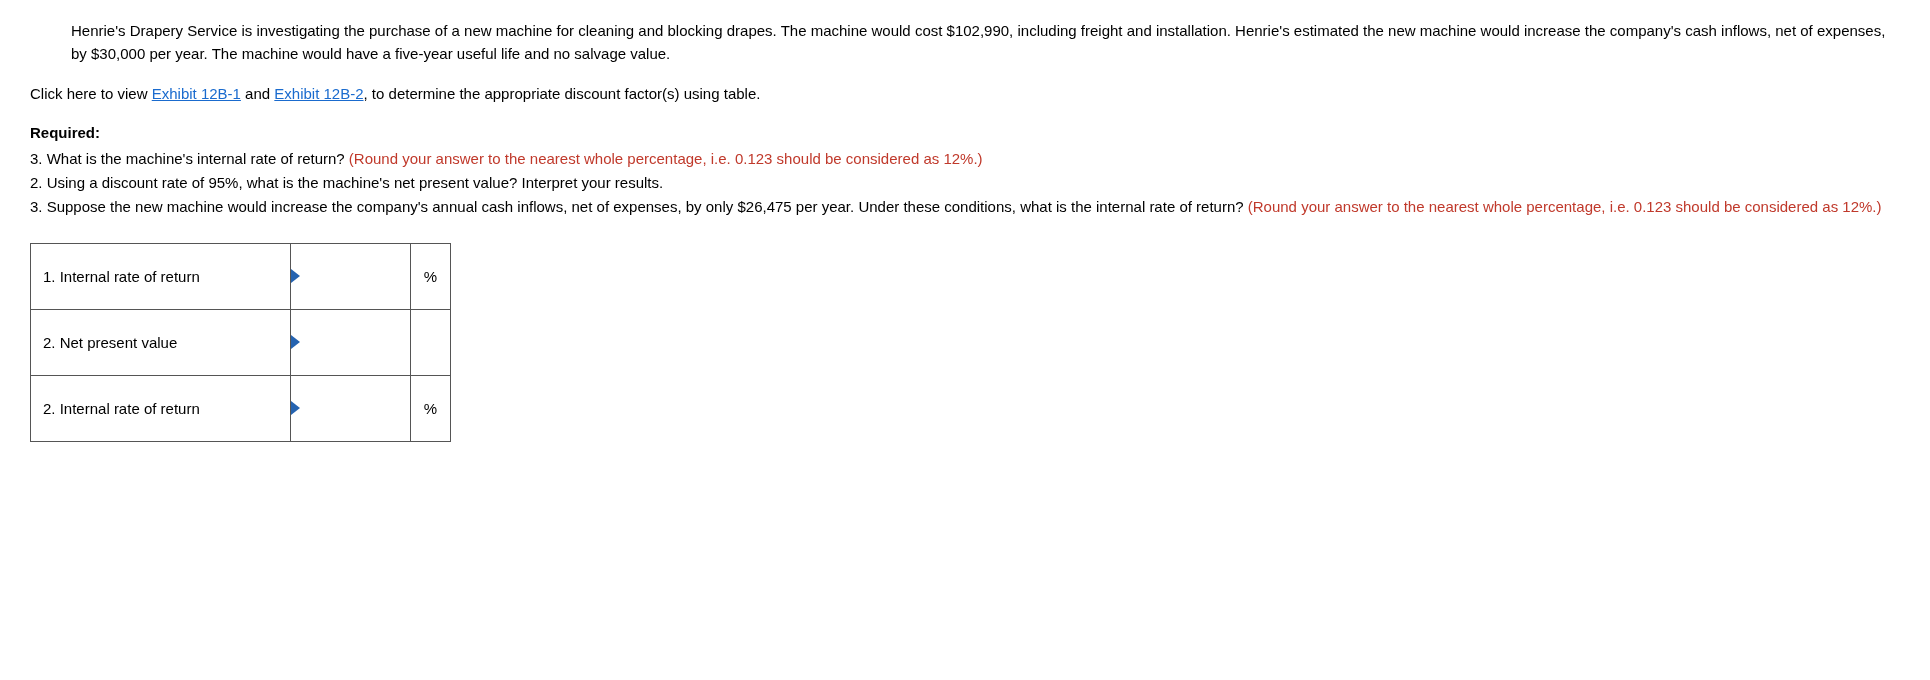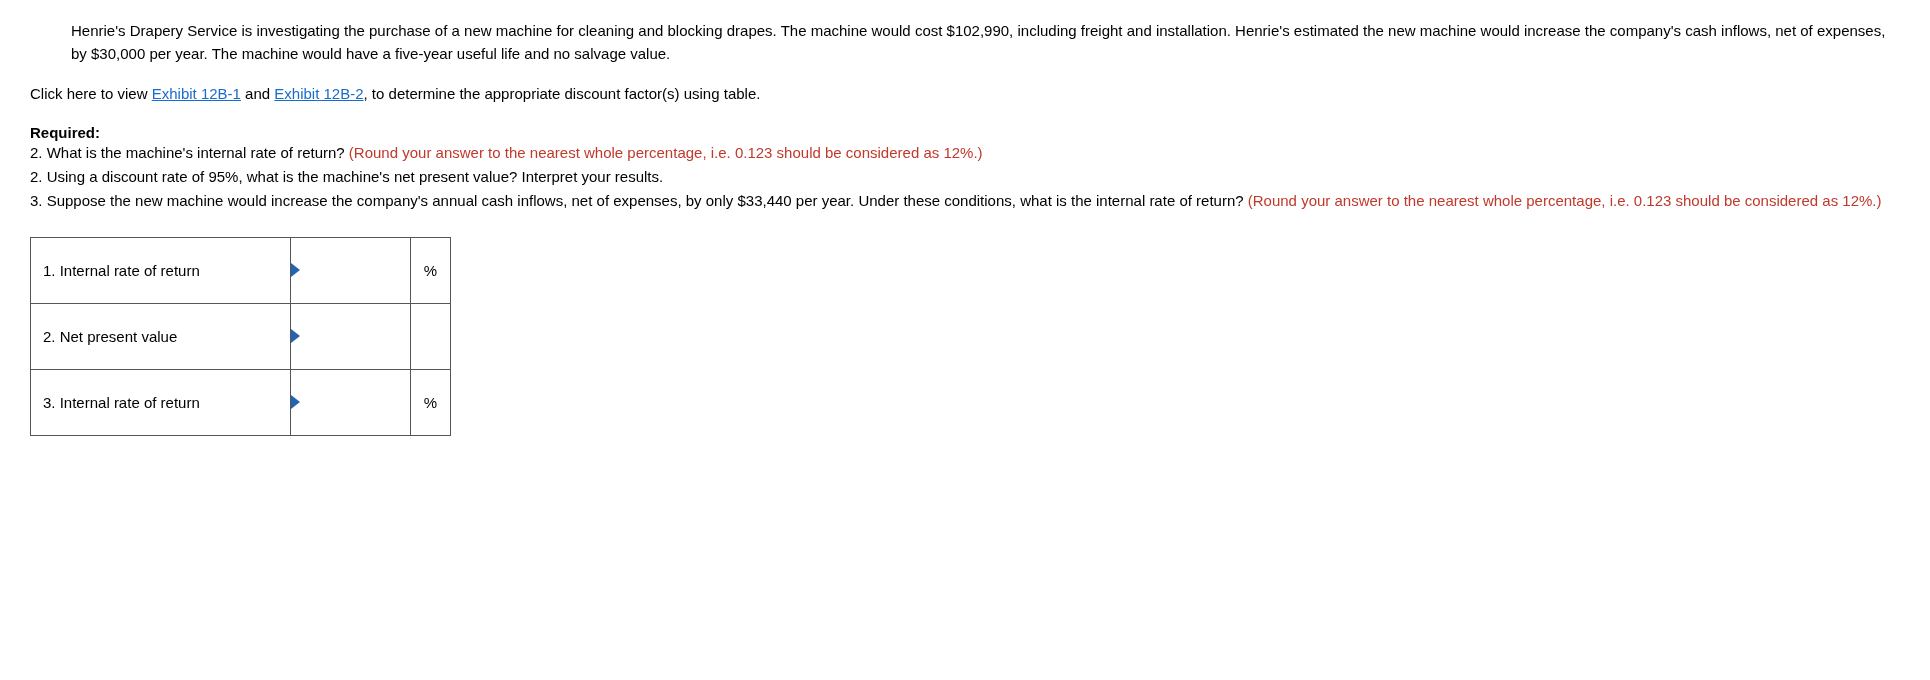--- a/index.html
+++ b/index.html
@@ -34,20 +34,21 @@
       text-decoration: underline;
       cursor: pointer;
     }
 
     .required-section {
       margin-bottom: 20px;
     }
 
     .required-label {
       font-weight: bold;
+      margin-bottom: 6px;
     }
 
     .question-block {
       line-height: 1.6;
     }
 
     .highlight-red {
       color: #c0392b;
       font-weight: normal;
     }
@@ -130,25 +131,25 @@
 <p class="intro-paragraph">Henrie's Drapery Service is investigating the purchase of a new machine for cleaning and blocking drapes. The machine would cost $102,990, including freight and installation. Henrie's estimated the new machine would increase the company's cash inflows, net of expenses, by $30,000 per year. The machine would have a five-year useful life and no salvage value.</p>
 
 <p class="click-line">
   <span>Click here to view </span><a class="link">Exhibit 12B-1</a><span> and </span><a class="link">Exhibit 12B-2</a><span>, to determine the appropriate discount factor(s) using table.</span>
 </p>
 
 <div class="required-section">
   <p class="required-label">Required:</p>
   <div class="question-block">
     <p>
-      <span>2. What is the machine's internal rate of return? </span><span class="highlight-red">(Round your answer to the nearest whole percentage, i.e. 0.123 should be considered as 12%.)</span>
+      <span>3. What is the machine's internal rate of return? </span><span class="highlight-red">(Round your answer to the nearest whole percentage, i.e. 0.123 should be considered as 12%.)</span>
     </p>
     <p>2. Using a discount rate of 95%, what is the machine's net present value? Interpret your results.</p>
     <p>
-      <span>3. Suppose the new machine would increase the company's annual cash inflows, net of expenses, by only $33,440 per year. Under these conditions, what is the internal rate of return? </span><span class="highlight-red">(Round your answer to the nearest whole percentage, i.e. 0.123 should be considered as 12%.)</span>
+      <span>3. Suppose the new machine would increase the company's annual cash inflows, net of expenses, by only $26,475 per year. Under these conditions, what is the internal rate of return? </span><span class="highlight-red">(Round your answer to the nearest whole percentage, i.e. 0.123 should be considered as 12%.)</span>
     </p>
   </div>
 </div>
 
 <div class="table-section">
   <table>
     <tbody id="table-body">
     <tr>
           <td class="label-cell">1. Internal rate of return</td>
           <td class="input-cell">
@@ -163,21 +164,21 @@
           <td class="label-cell">2. Net present value</td>
           <td class="input-cell">
             <div class="input-wrapper">
               <div class="triangle-indicator"></div>
               <input class="input-inner" type="text" style="">
             </div>
           </td>
           <td class="percent-cell"></td>
         </tr>
         <tr>
-          <td class="label-cell">3. Internal rate of return</td>
+          <td class="label-cell">2. Internal rate of return</td>
           <td class="input-cell">
             <div class="input-wrapper">
               <div class="triangle-indicator"></div>
               <input class="input-inner" type="text" style="">
             </div>
           </td>
           <td class="percent-cell">%</td>
         </tr>
       </tbody>
   </table>

